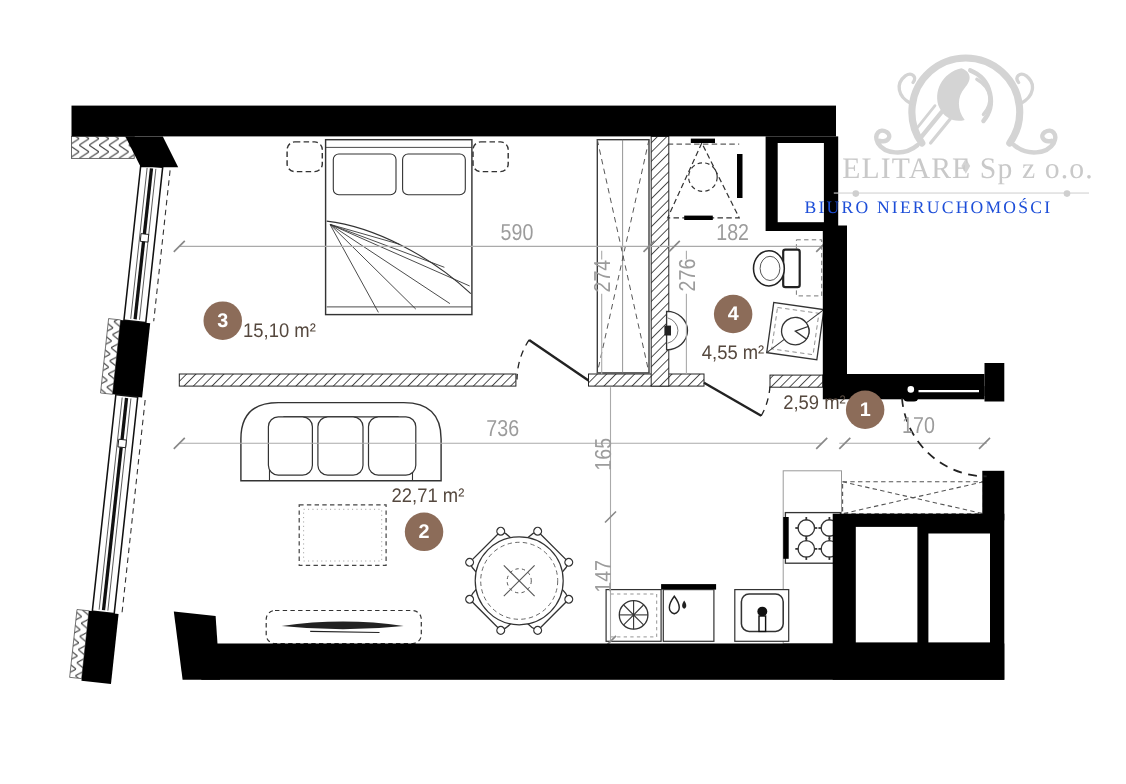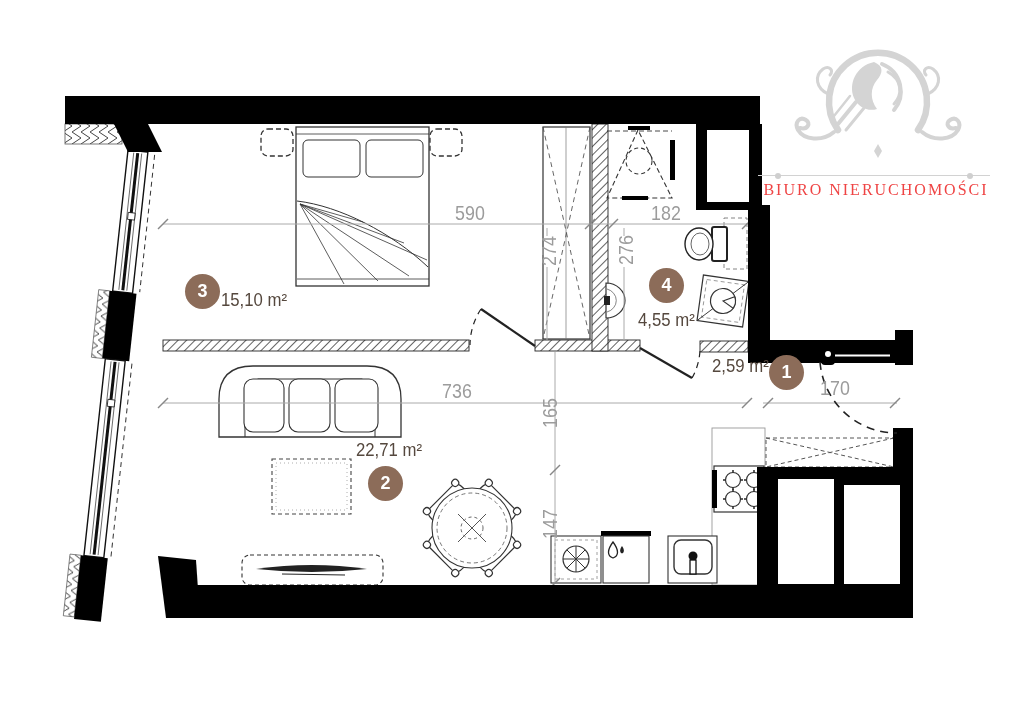--- a/index.html
+++ b/index.html
@@ -9,22 +9,22 @@
   .dim{position:absolute;color:#9c9c9c;font-size:21px;line-height:1;white-space:nowrap;
        transform:translate(-50%,-50%) scaleX(.85);}
   .dim.v{transform:translate(-50%,-50%) rotate(-90deg) scaleX(.85);}
   .badge{position:absolute;width:35px;height:35px;border-radius:50%;background:#8c6c59;
          display:flex;align-items:center;justify-content:center;color:#fff;
          font-size:18px;font-weight:bold;}
   .area{position:absolute;color:#55483e;font-size:18px;white-space:nowrap;
         transform:scaleX(.93);transform-origin:left top;}
   .logo-company{position:absolute;left:752px;top:138px;width:256px;text-align:center;
         font-family:"Liberation Serif",serif;font-size:27px;color:#c9c9c9;letter-spacing:1px;}
-  .logo-tagline{position:absolute;left:748px;top:181px;width:256px;text-align:center;
-        font-family:"Liberation Serif",serif;font-size:16px;color:#ef4444;letter-spacing:2px;}
+  .logo-tagline{position:absolute;left:716px;top:181px;width:256px;text-align:center;
+        font-family:"Liberation Serif",serif;font-size:16px;color:#1d4ed8;letter-spacing:2px;}
   .logo-divider{position:absolute;left:758px;top:175px;width:232px;border-top:1px solid #d2d2d2;}
   .logo-dot{position:absolute;top:172.5px;width:6px;height:6px;border-radius:50%;background:#cfcfcf;}
 </style>
 </head>
 <body>
 
 <div class="stage">
 
 <svg class="plan-svg" width="1024" height="713" viewBox="0 0 1024 713">
   <defs>
@@ -314,18 +314,19 @@
     <path d="M-22,6 L-40,28" stroke-width="4"></path>
     <path d="M-14,12 L-32,34" stroke-width="3"></path>
     <path d="M-28,0 L-44,20" stroke-width="2.5"></path>
     <path d="M-50,-2 C-62,-8 -64,-20 -55,-27 C-49,-31 -44,-26 -48,-21" stroke-width="3"></path>
     <path d="M50,-2 C62,-8 64,-20 55,-27 C49,-31 44,-26 48,-21" stroke-width="3"></path>
     <path d="M-44,36 C-56,46 -74,44 -80,34 C-84,26 -78,20 -72,24 C-67,27 -70,34 -78,32" stroke-width="4"></path>
     <path d="M44,36 C56,46 74,44 80,34 C84,26 78,20 72,24 C67,27 70,34 78,32" stroke-width="4"></path>
     <path d="M0,48 L4,55 L0,62 L-4,55 Z" fill="#d4d4d4" stroke="none"></path>
   </g>
 </svg>
+<div class="logo-company">ELITARE Sp z o.o.</div>
 <div class="logo-divider"></div>
 <div class="logo-dot" style="left:775px;"></div>
 <div class="logo-dot" style="left:967px;"></div>
 <div class="logo-tagline">BIURO NIERUCHOMOŚCI</div>
 
 </div>
 
 </body></html>

